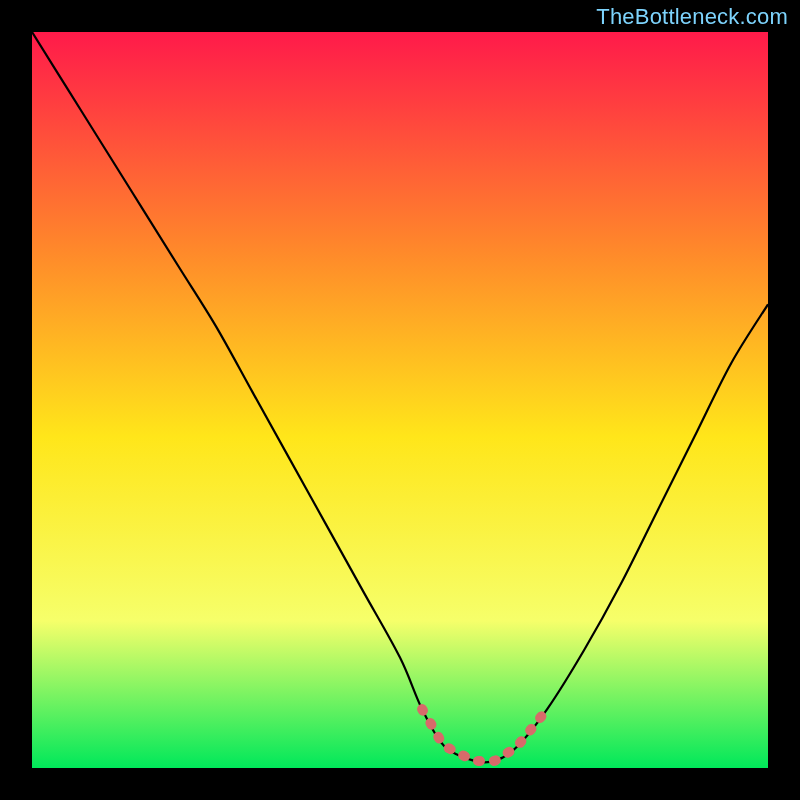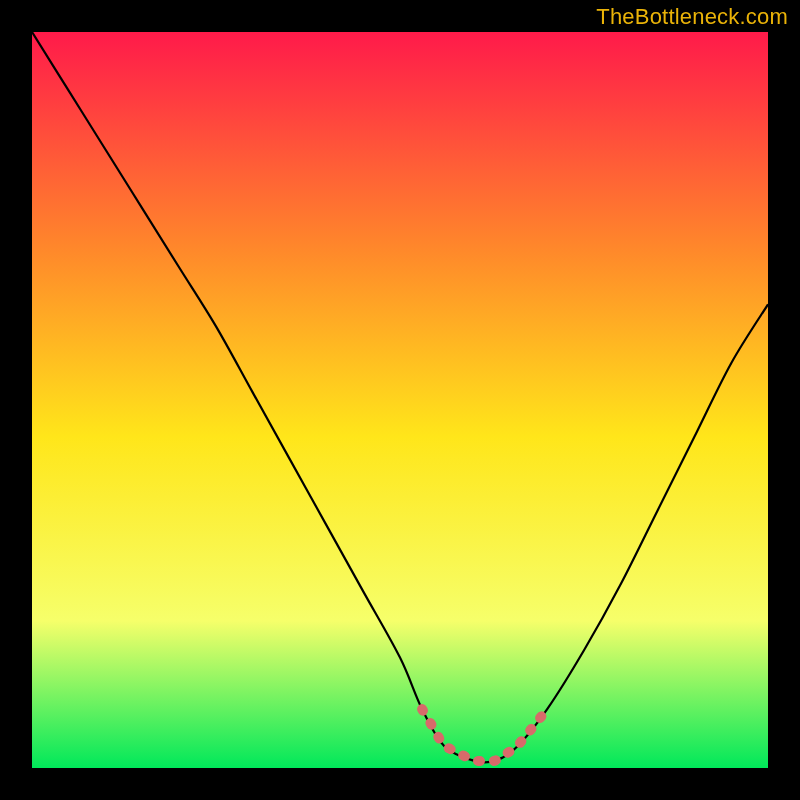--- a/index.html
+++ b/index.html
@@ -14,21 +14,21 @@
   .frame {
     position: relative;
     width: 800px;
     height: 800px;
     background: #000;
   }
   .watermark {
     position: absolute;
     top: 4px;
     right: 12px;
-    color: #eab308;
+    color: #7dd3fc;
     font-size: 22px;
     font-weight: 400;
     letter-spacing: 0.2px;
     z-index: 10;
     user-select: none;
   }
   .plot {
     position: absolute;
     left: 32px;
     top: 32px;

